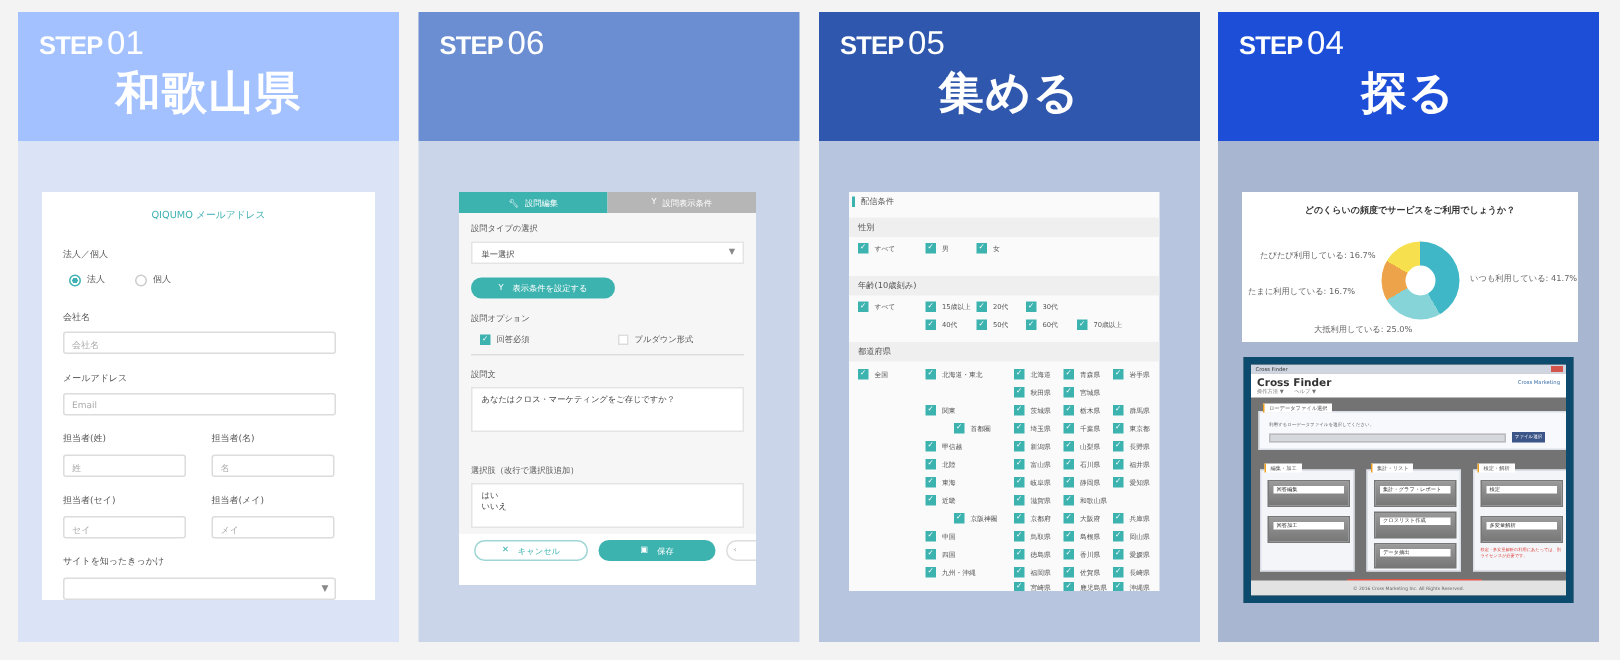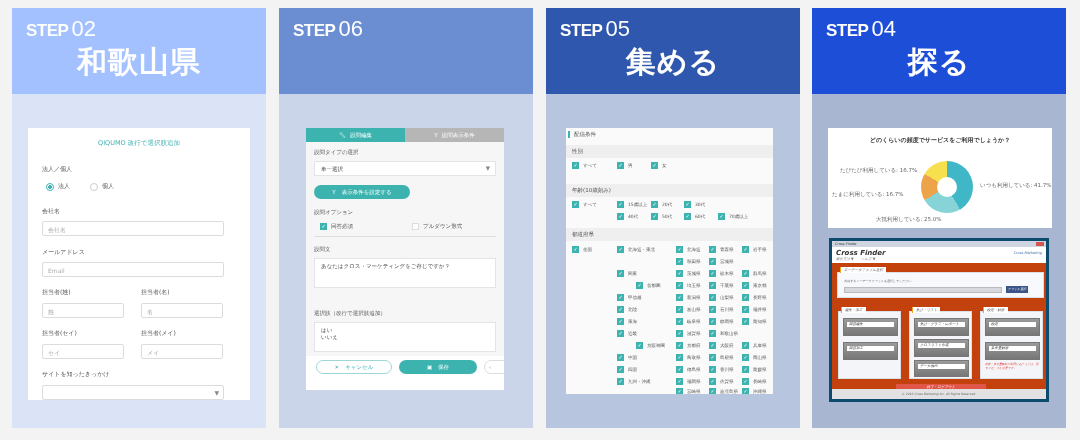--- a/index.html
+++ b/index.html
@@ -42,21 +42,21 @@
     font-size: 5px; line-height: 7px; text-align: center; }
   .cb.off { background: #fff; border: 1px solid #ddd; }
 
   
   .c-sec { position: absolute; left: 0; right: 0; height: 13px; background: #efefef; font-size: 5.5px;
     color: #555; padding: 3px 6px; }
   .c-item { position: absolute; display: flex; align-items: center; gap: 4px; font-size: 4.5px; color: #555;
     white-space: nowrap; }
   .pie-title { text-align: center; font-size: 6px; font-weight: bold; color: #333; margin-top: 8px; }
   .pie-lbl { position: absolute; font-size: 5.5px; color: #666; white-space: nowrap; }
-  .app { position: absolute; background: #c2410c; border: 3px solid #0c4a6e; overflow: hidden; font-style: italic; }
+  .app { position: absolute; background: #737373; border: 5px solid #0c4a6e; overflow: hidden; }
   .app-bar { height: 6px; background: #cfd6e2; font-size: 3.5px; color: #333; padding-left: 3px; line-height: 6px; position: relative; }
   .app-close { position: absolute; right: 2px; top: 1px; width: 8px; height: 4px; background: #d4554c; }
   .app-head { height: 16px; background: #fff; position: relative; }
   .app-logo { position: absolute; left: 4px; top: 2px; font-size: 7px; font-weight: bold; color: #333; }
   .app-nav { position: absolute; left: 4px; top: 10px; font-size: 3.5px; color: #777; }
   .app-brand { position: absolute; right: 4px; top: 4px; font-size: 3.5px; color: #3a6ea8; }
   .pnl { position: absolute; background: #f3f5f9; border: 1px solid #dbe0e8; }
   .pnl-tag { position: absolute; background: #fff; font-size: 3.5px; color: #555; padding: 1px 3px; border-left: 1px solid #f0a020; }
   .gbox { position: absolute; background: linear-gradient(#9a9a9a, #777); border: 1px solid #777; }
   .gbox span { position: absolute; left: 3px; right: 3px; top: 3px; height: 5px; background: #fff;
@@ -64,28 +64,28 @@
   .red-btn { position: absolute; background: #e0574a; border-radius: 1px; font-size: 3.5px; color: #fff; text-align: center; }
 </style>
 </head>
 <body>
 
 <div class="steps">
 
   <div class="card" style="left:12px;">
     <div class="card-head" style="background:#a2c1fe;">
       <div class="step-no">
-        <span>STEP</span><span class="num">02</span>
+        <span>STEP</span><span class="num">01</span>
       </div>
       <div class="step-title">和歌山県</div>
       <div class="arrow" style="border-top-color:#a2c1fe;"></div>
     </div>
     <div class="card-body" style="background:#dae4f6;">
       <div class="shot" style="left:16px; top:34px; width:222px; height:272px;">
-        <div class="f-title">QIQUMO 改行で選択肢追加</div>
+        <div class="f-title">QIQUMO メールアドレス</div>
         <div class="f-lbl" style="top:37px;">法人／個人</div>
         <div class="radio" style="left:18px; top:54px;">
             <i class="on"></i>
             <span>法人</span>
           </div>
         <div class="radio" style="left:62px; top:54px;">
             <i></i>
             <span>個人</span>
           </div>
         <div class="f-lbl" style="top:79px;">会社名</div>

